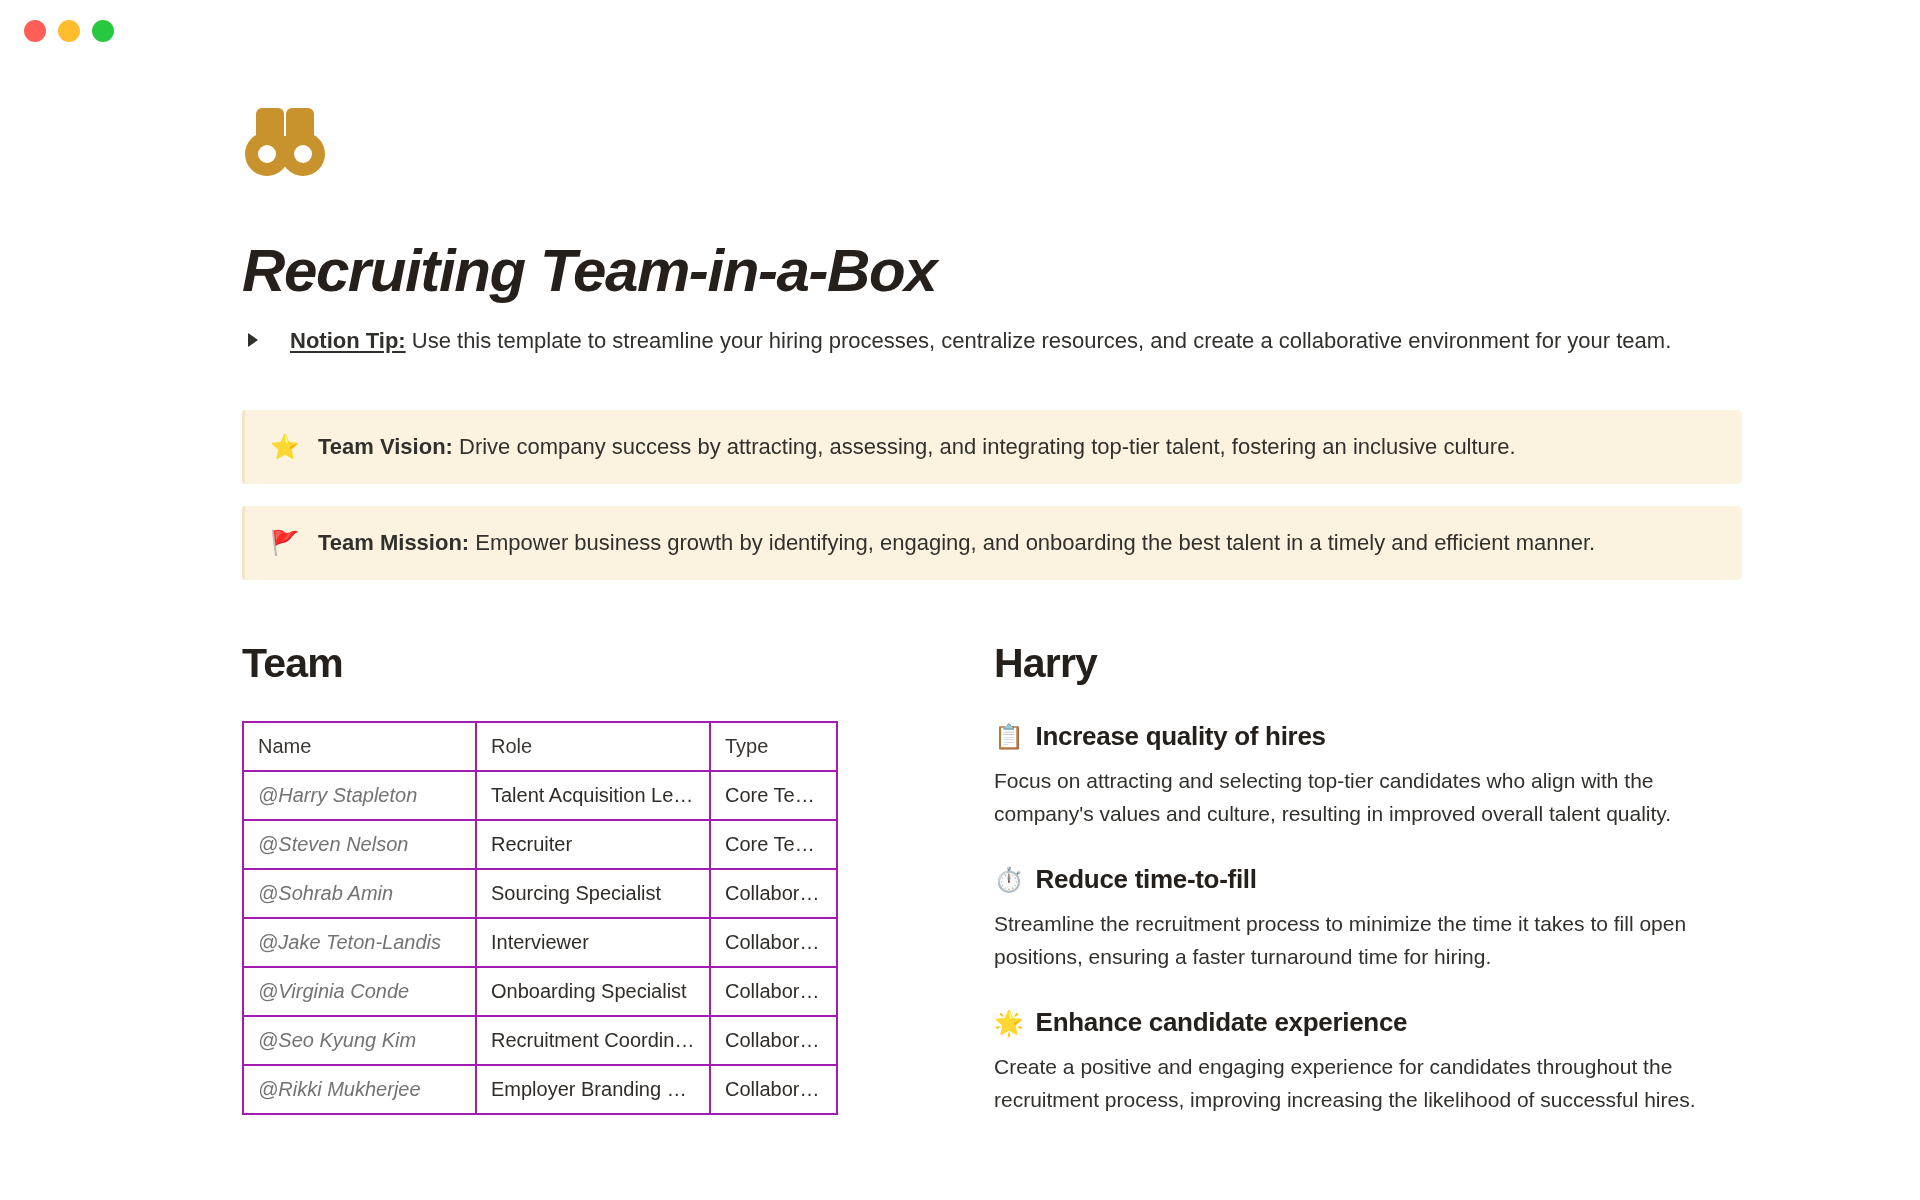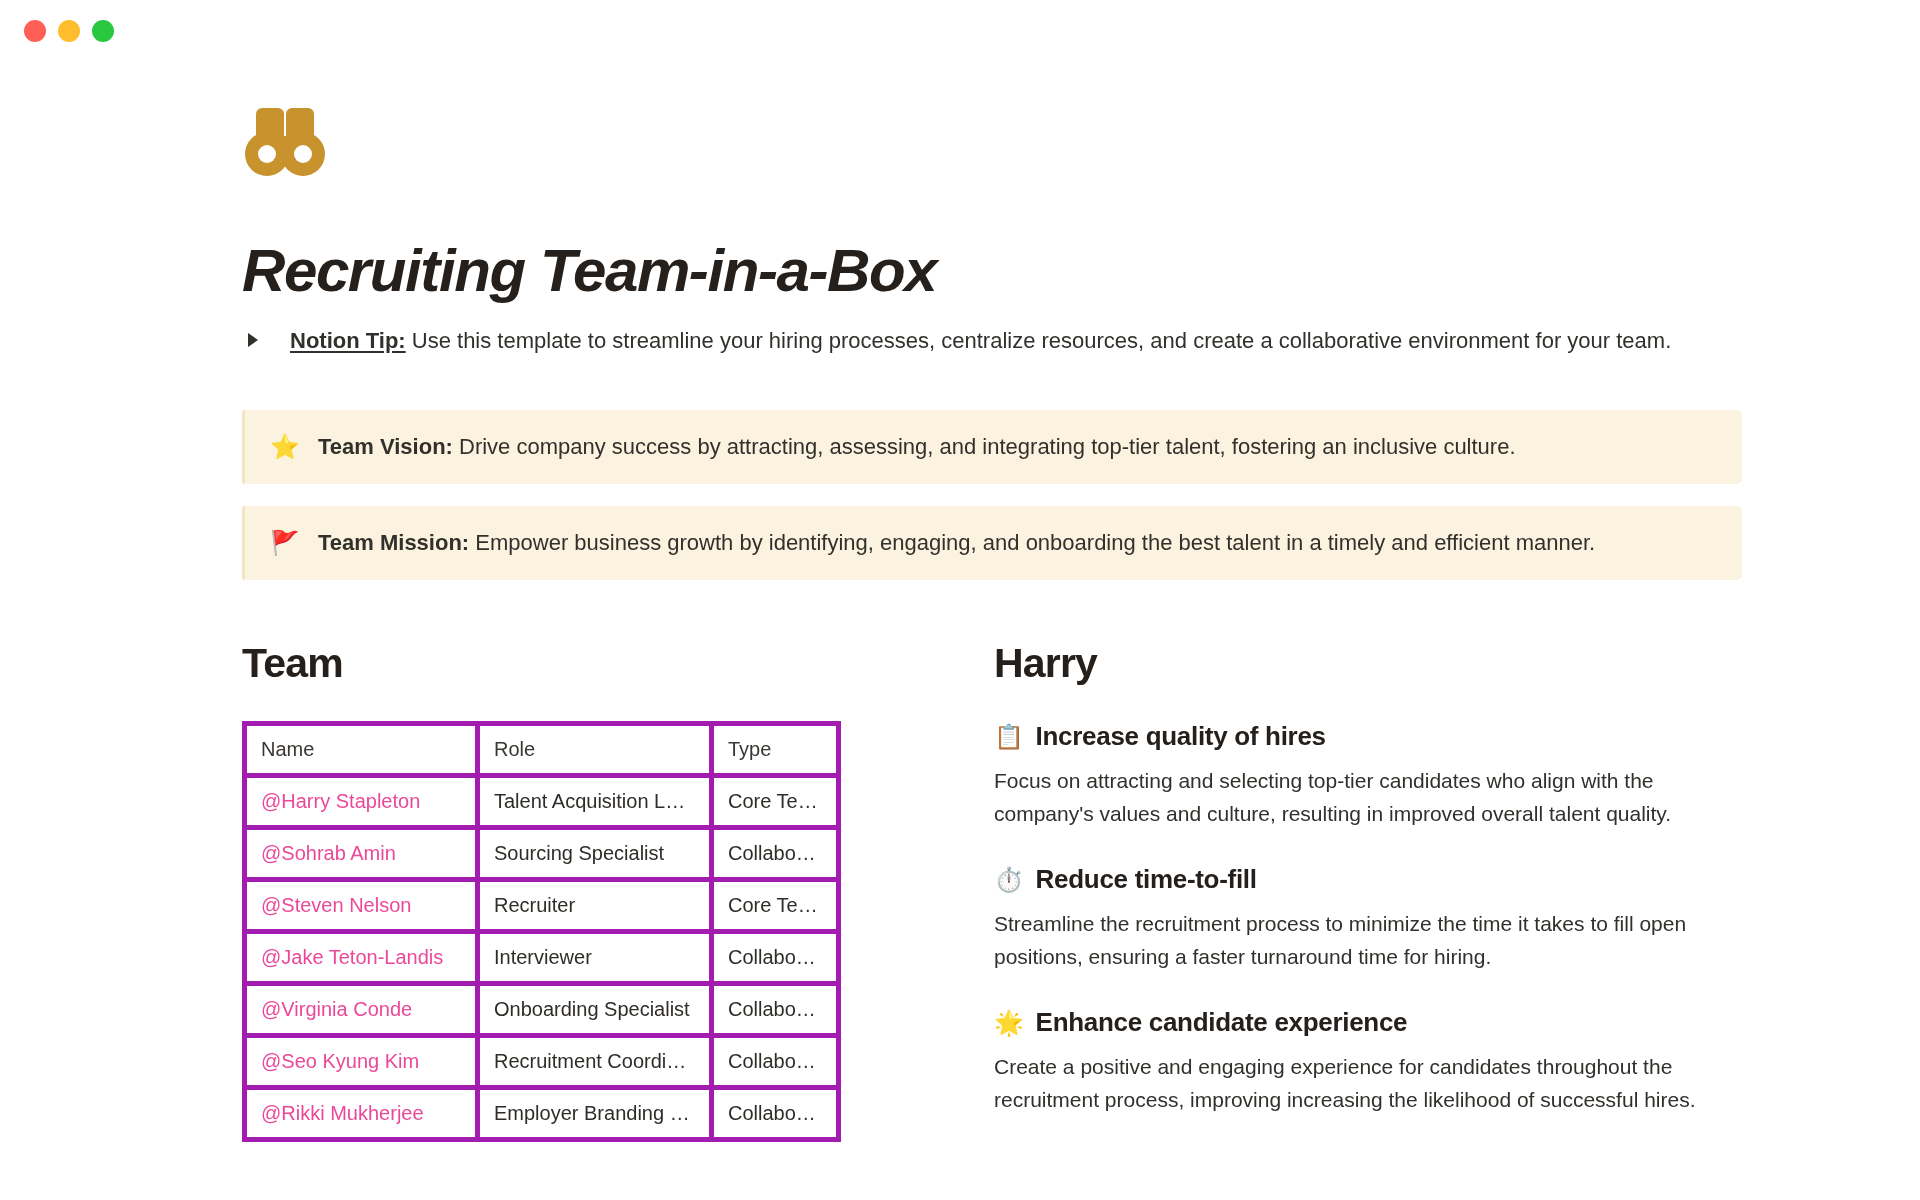--- a/index.html
+++ b/index.html
@@ -134,40 +134,41 @@
   }
 
   
   table.team-table {
     border-collapse: collapse;
     width: 594px;
     table-layout: fixed;
   }
   table.team-table th,
   table.team-table td {
-    border: 5px solid #a21caf;
+    border: 2px solid #a21caf;
     text-align: left;
     font-size: 20px;
     padding: 12px 14px;
     height: 47px;
     white-space: nowrap;
     overflow: hidden;
     text-overflow: ellipsis;
   }
   table.team-table th {
     font-weight: 400;
     color: #3a3632;
     background: #ffffff;
   }
   table.team-table td { color: #302d29; }
   table.team-table col.c-name { width: 233px; }
   table.team-table col.c-role { width: 234px; }
   table.team-table col.c-type { width: 127px; }
   .mention {
-    color: #ec4899;
+    color: #737373;
+    font-style: italic;
   }
 
   
   .goal { margin-bottom: 34px; }
   .goal-head {
     font-size: 26px;
     font-weight: 700;
     color: #25201c;
     letter-spacing: -0.3px;
     display: flex;
@@ -256,28 +257,28 @@
               <th>Type</th>
             </tr>
           </thead>
           <tbody>
             <tr>
               <td><span class="mention">@Harry Stapleton</span></td>
               <td>Talent Acquisition Lead</td>
               <td>Core Team</td>
             </tr>
             <tr>
-              <td><span class="mention">@Sohrab Amin</span></td>
-              <td>Sourcing Specialist</td>
-              <td>Collaborator</td>
-            </tr>
-            <tr>
               <td><span class="mention">@Steven Nelson</span></td>
               <td>Recruiter</td>
               <td>Core Team</td>
+            </tr>
+            <tr>
+              <td><span class="mention">@Sohrab Amin</span></td>
+              <td>Sourcing Specialist</td>
+              <td>Collaborator</td>
             </tr>
             <tr>
               <td><span class="mention">@Jake Teton-Landis</span></td>
               <td>Interviewer</td>
               <td>Collaborator</td>
             </tr>
             <tr>
               <td><span class="mention">@Virginia Conde</span></td>
               <td>Onboarding Specialist</td>
               <td>Collaborator</td>

